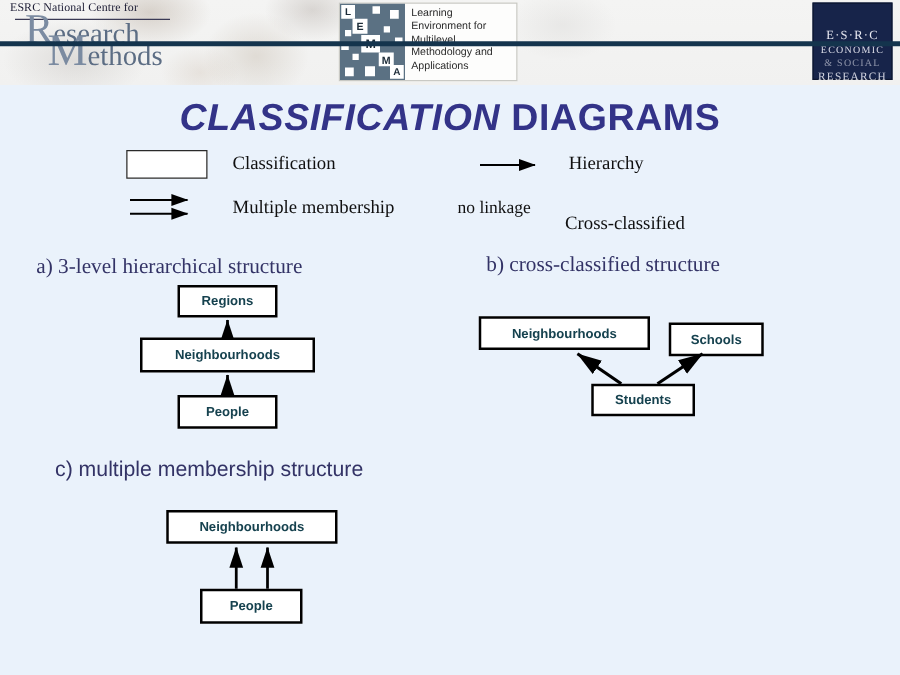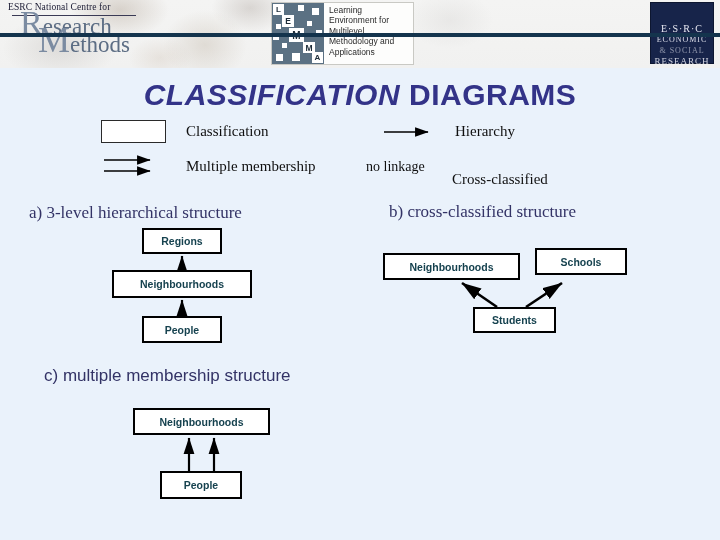--- a/index.html
+++ b/index.html
@@ -123,21 +123,21 @@
     font-family:"Liberation Sans", sans-serif;font-weight:bold;font-size:10.5px;
     color:#16424f;white-space:nowrap;
   }
 
   
   #a-regions{left:142px;top:228px;width:80px;height:26px;}
   #a-neighbourhoods{left:112px;top:270px;width:140px;height:28px;}
   #a-people{left:142px;top:316px;width:80px;height:27px;}
   
   #b-neighbourhoods{left:383px;top:253px;width:137px;height:27px;}
-  #b-schools{left:535px;top:248px;width:92px;height:27px;}
+  #b-schools{left:535px;top:258px;width:76px;height:27px;}
   #b-students{left:473px;top:307px;width:83px;height:26px;}
   
   #c-neighbourhoods{left:133px;top:408px;width:137px;height:27px;}
   #c-people{left:160px;top:471px;width:82px;height:28px;}
 
   
   #arrows{position:absolute;left:0;top:0;width:720px;height:540px;pointer-events:none;}
 </style>
 </head>
 <body>

